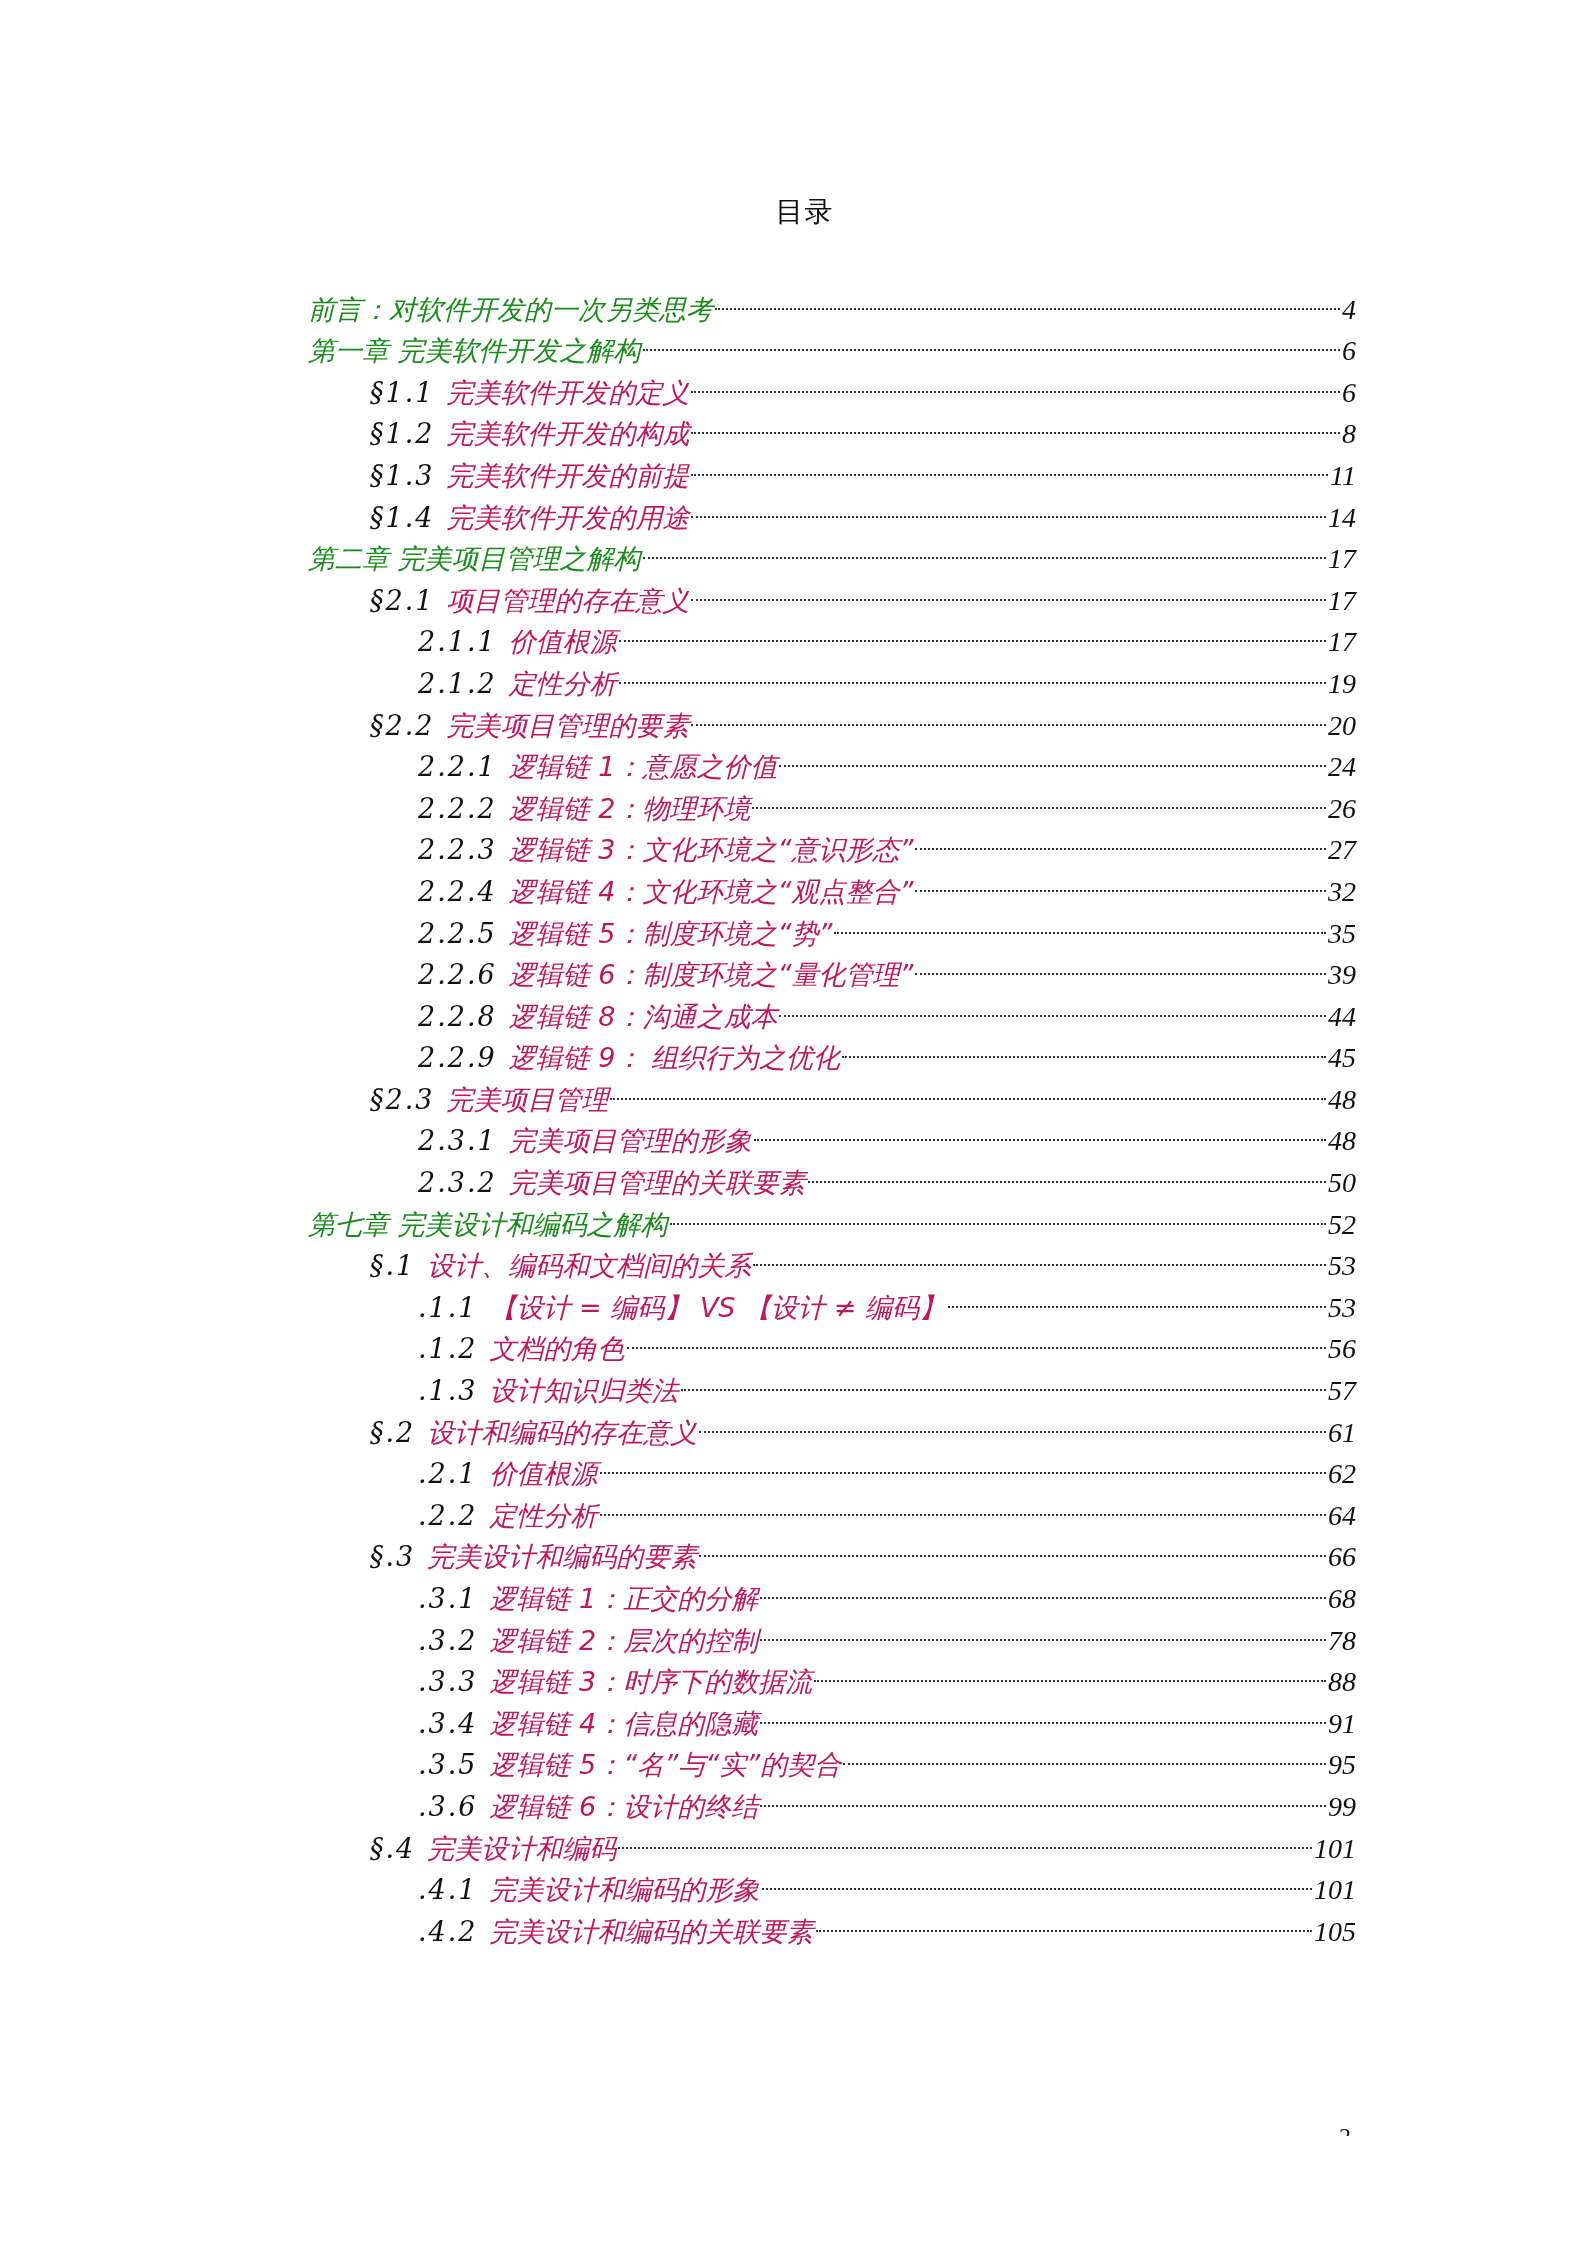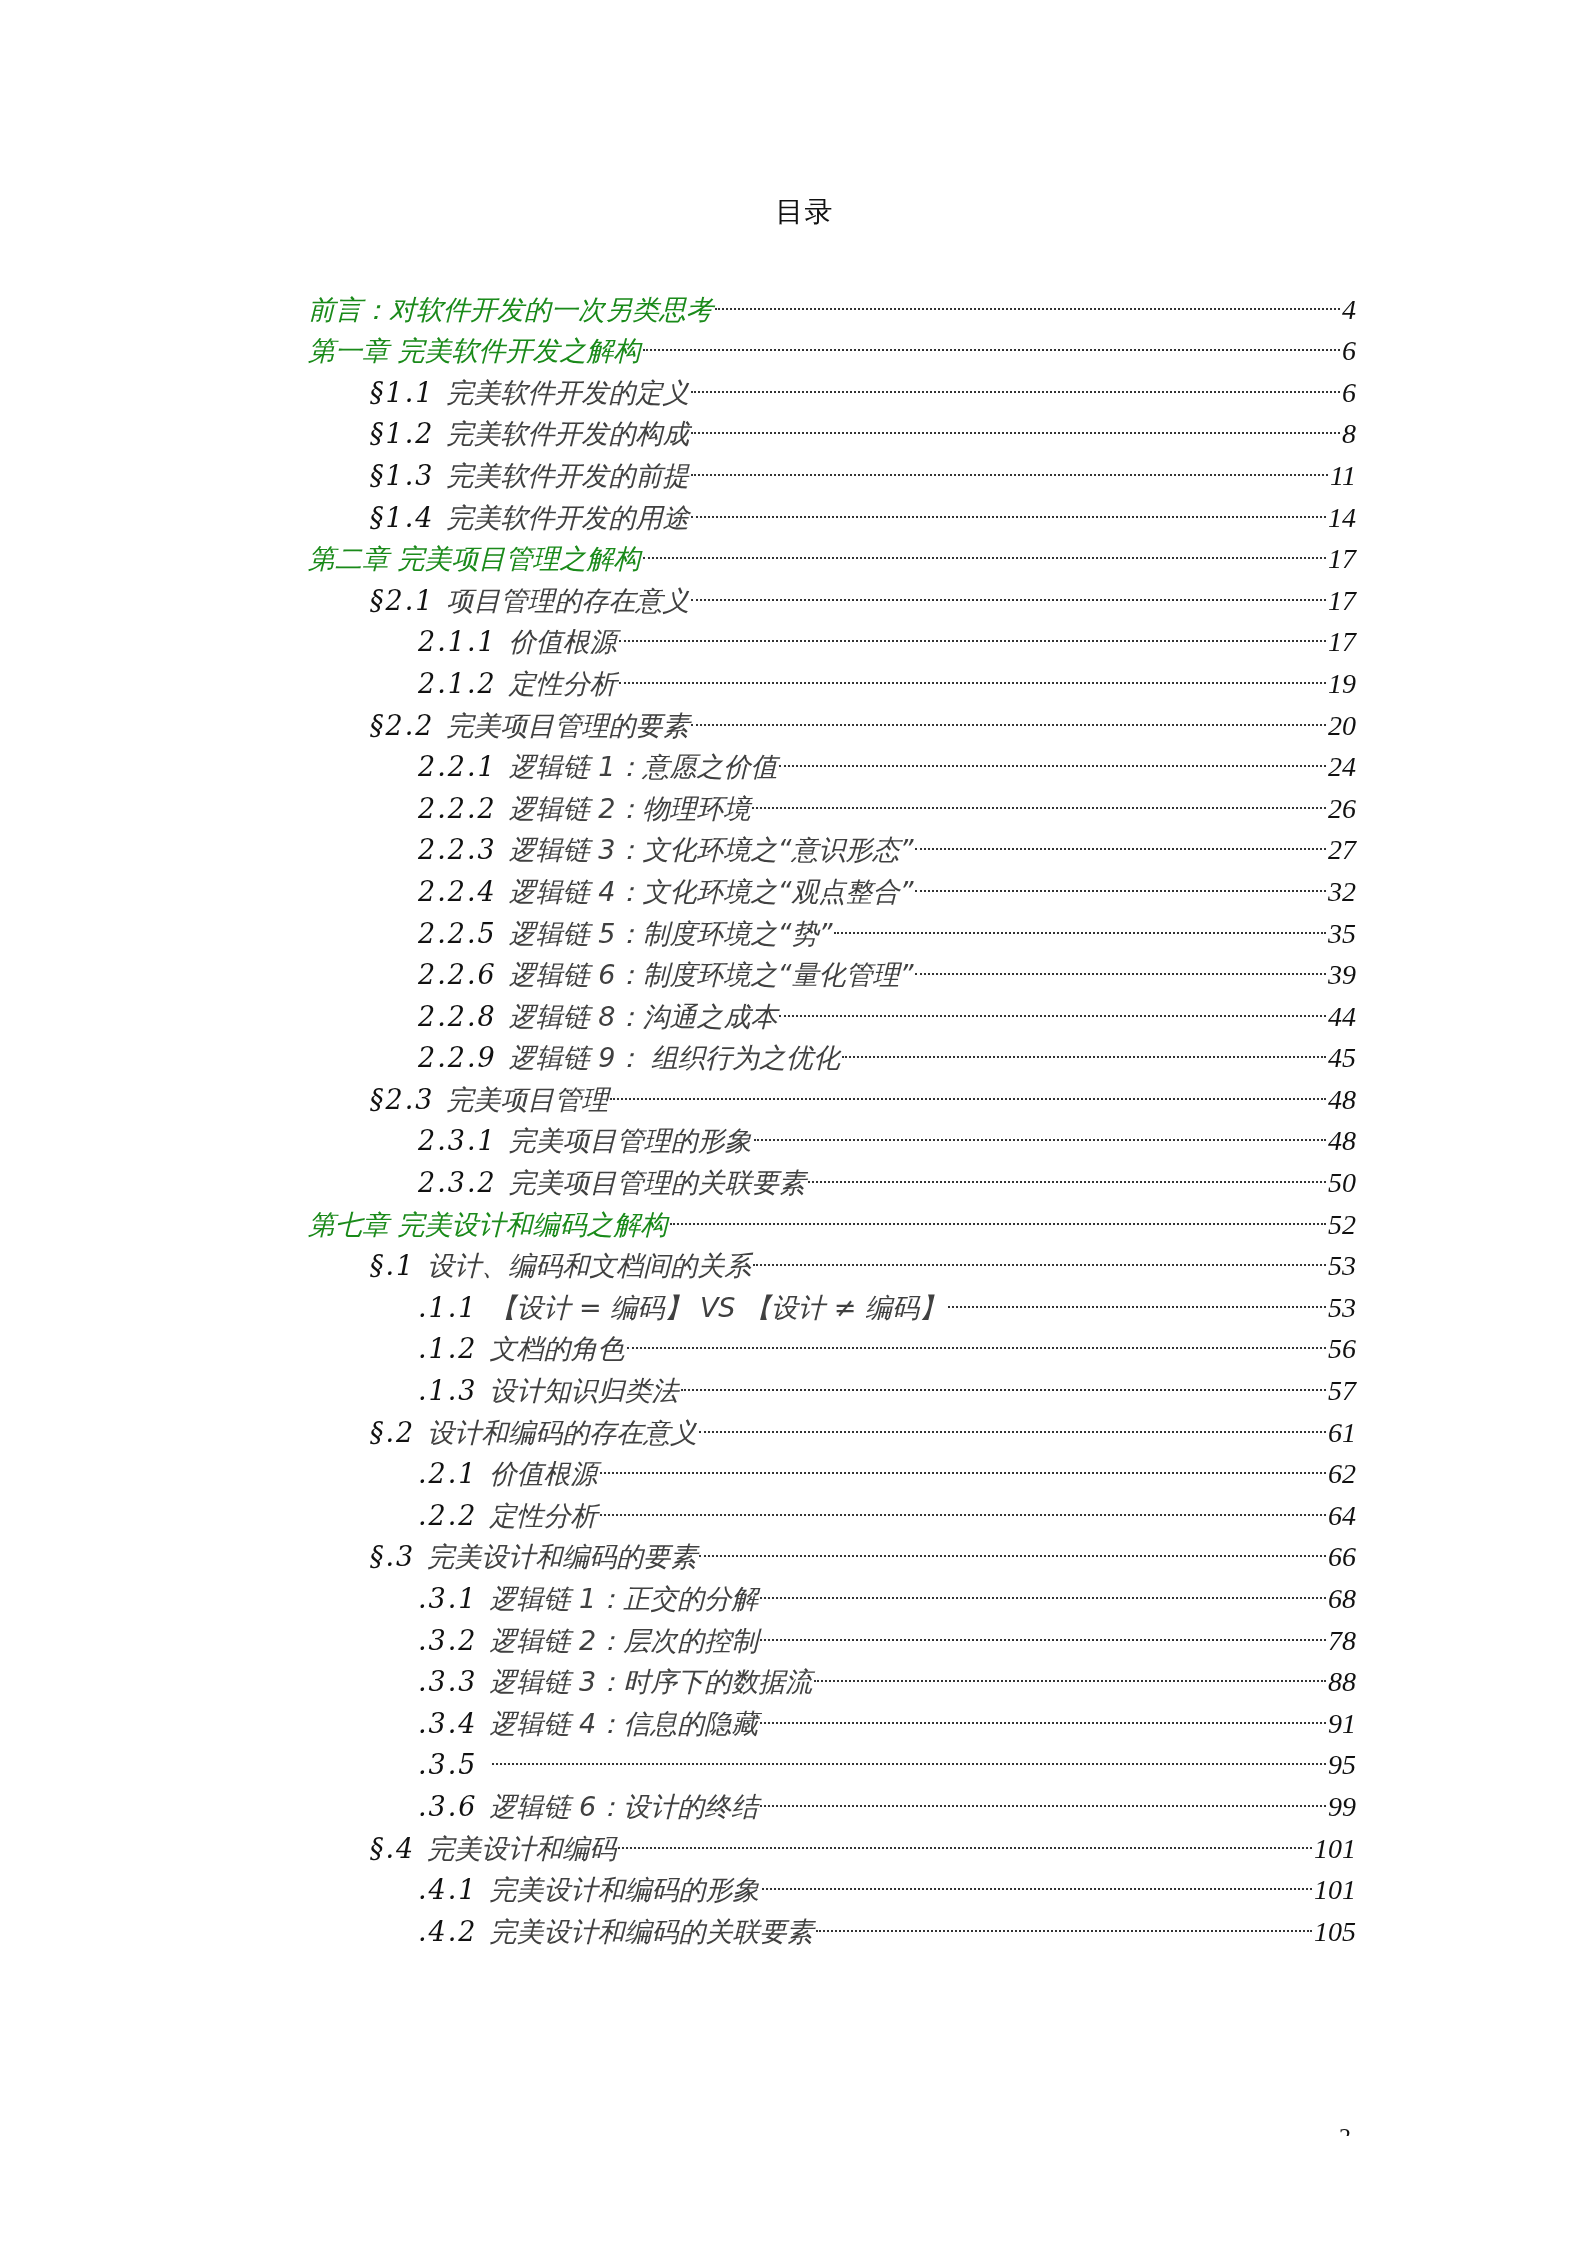--- a/index.html
+++ b/index.html
@@ -53,21 +53,21 @@
   .toc-row.lvl0 { padding-left: 0; }
   .toc-row.lvl1 { padding-left: 62px; }
   .toc-row.lvl2 { padding-left: 110px; }
   .toc-row.chapter .toc-text { color: #1a8a1a; }
   .toc-num {
     font-family: "DejaVu Serif", "Liberation Serif", serif;
     letter-spacing: 2px;
     margin-right: 12px;
   }
   .toc-text {
-    color: #404040;
+    color: #be185d;
   }
   .toc-leader {
     flex: 1 1 auto;
     overflow: hidden;
     margin: 0 2px;
     position: relative;
     height: 41.6px;
   }
   .toc-leader::before {
     content: "";
@@ -302,20 +302,21 @@
         <span class="toc-page">88</span>
       </li>
       <li class="toc-row lvl2">
         <span class="toc-num">.3.4</span>
         <span class="toc-text">逻辑链 4：信息的隐藏 </span>
         <span class="toc-leader"></span>
         <span class="toc-page">91</span>
       </li>
       <li class="toc-row lvl2">
         <span class="toc-num">.3.5</span>
+        <span class="toc-text">逻辑链 5：“名”与“实”的契合 </span>
         <span class="toc-leader"></span>
         <span class="toc-page">95</span>
       </li>
       <li class="toc-row lvl2">
         <span class="toc-num">.3.6</span>
         <span class="toc-text">逻辑链 6：设计的终结 </span>
         <span class="toc-leader"></span>
         <span class="toc-page">99</span>
       </li>
       <li class="toc-row lvl1">

